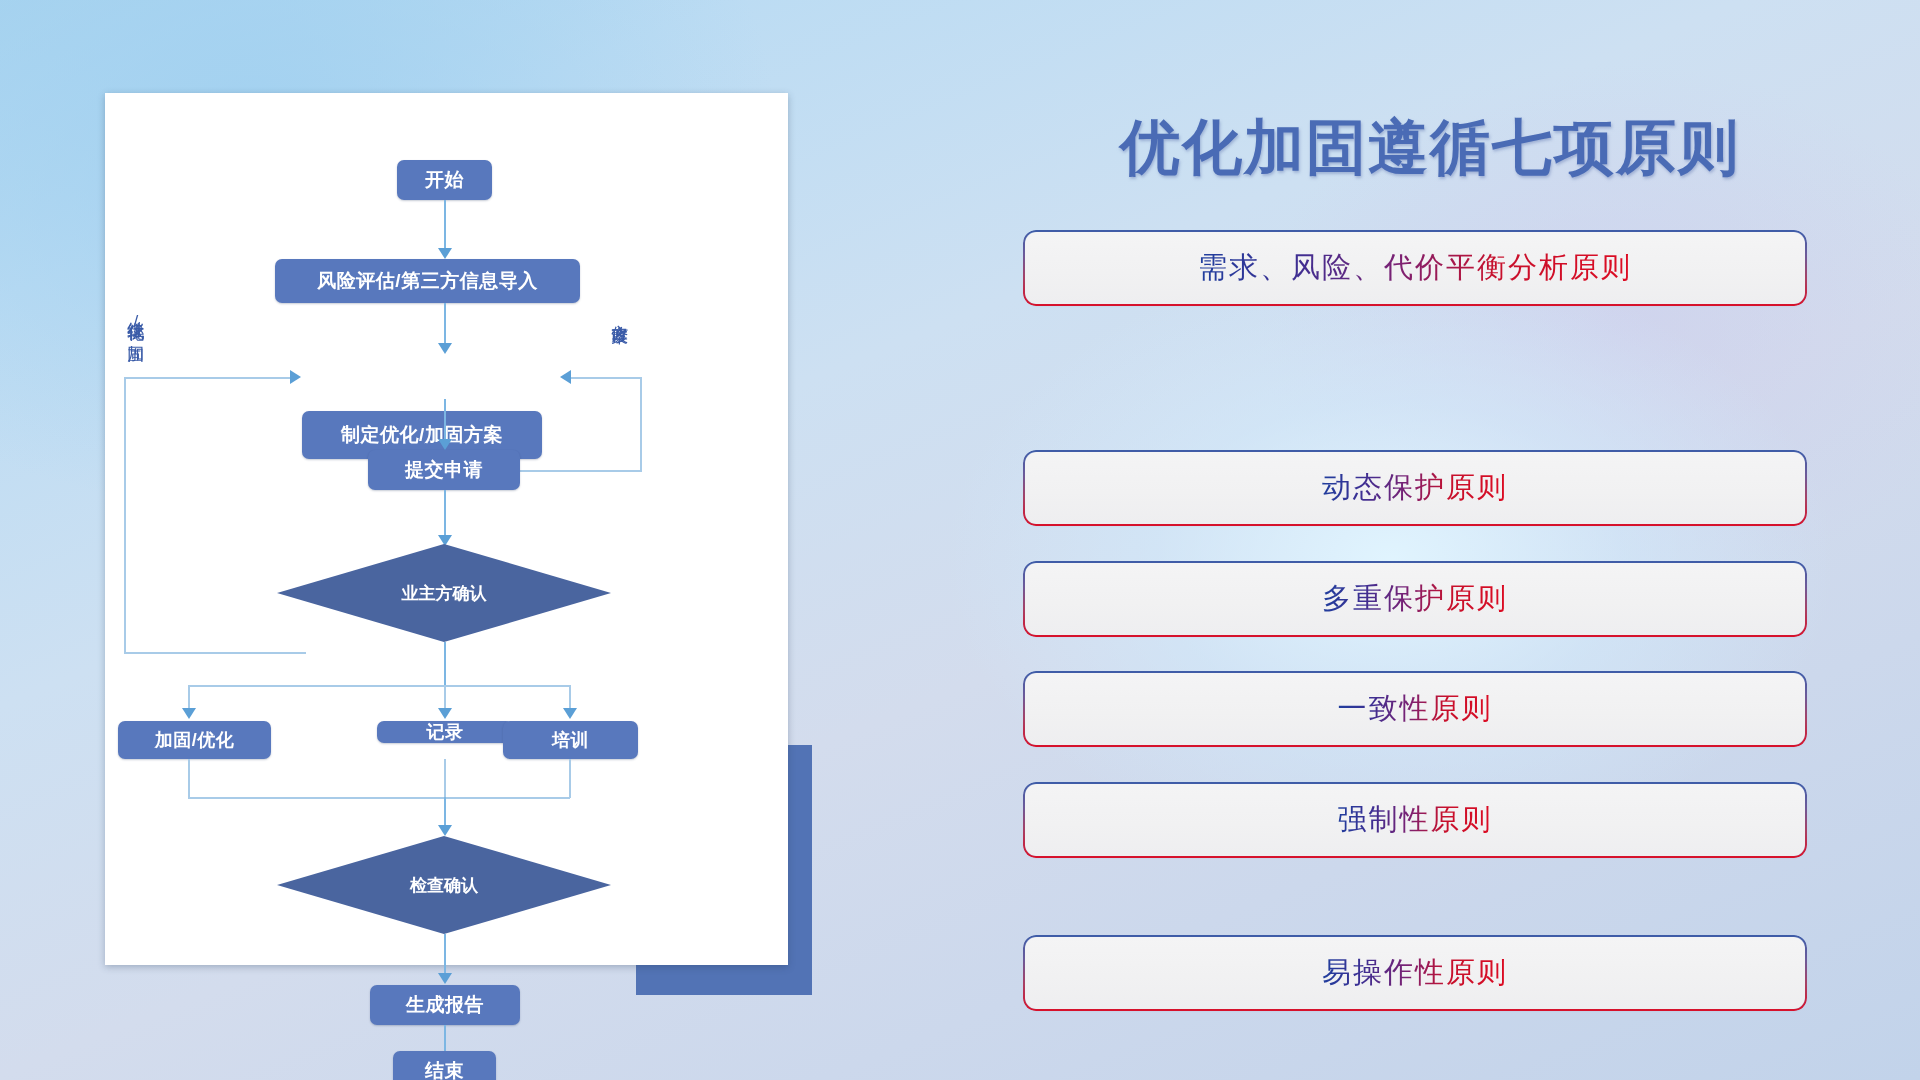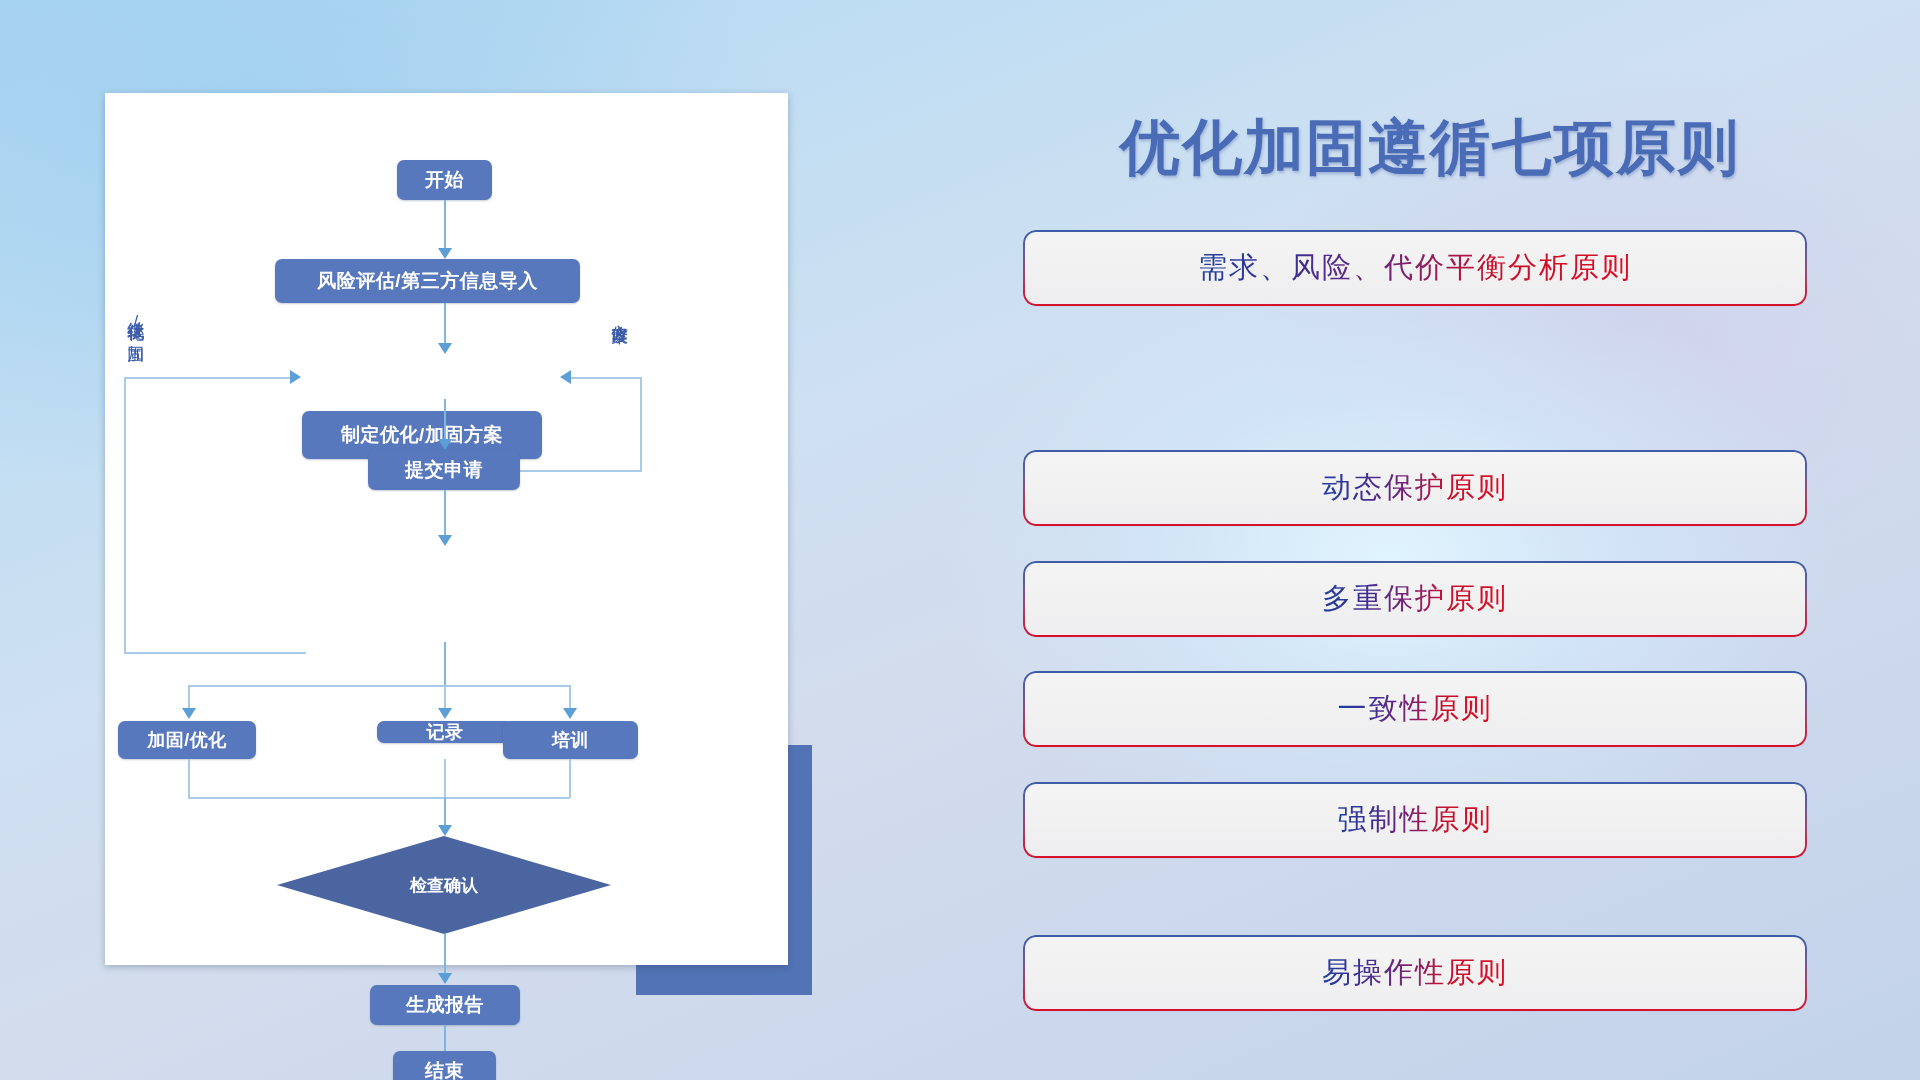--- a/index.html
+++ b/index.html
@@ -209,31 +209,34 @@
         <span>提交申请</span>
       </div>
 
       <div class="vline" style="left:339px; top:397px; height:50px;"></div>
       <div class="arrow-down" style="left:333px; top:442px;"></div>
 
       <div class="diamond" style="left:235px; top:318px; width:0; height:0;"></div>
       <div class="diamond" style="left:168px; top:318px; width:0px; height:0px;"></div>
       <div class="diamond" style="left:168px; top:349px; width:0; height:0;"></div>
       <div class="diamond" style="left:171px; top:319px; width:0; height:0;"></div>
+      <div class="diamond" style="left:172px; top:451px; width:334px; height:98px;">
+        <span>业主方确认</span>
+      </div>
 
       <div class="vline" style="left:339px; top:549px; height:44px;"></div>
       <div class="hline pale" style="left:83px; top:592px; width:382px;"></div>
       <div class="vline pale" style="left:83px; top:592px; height:28px;"></div>
       <div class="vline pale" style="left:339px; top:592px; height:28px;"></div>
       <div class="vline pale" style="left:464px; top:592px; height:28px;"></div>
       <div class="arrow-down" style="left:77px; top:615px;"></div>
       <div class="arrow-down" style="left:333px; top:615px;"></div>
       <div class="arrow-down" style="left:458px; top:615px;"></div>
 
-      <div class="node small" style="left:13px; top:628px; width:138px; height:38px;">
+      <div class="node small" style="left:13px; top:628px; width:153px; height:38px;">
         <span>加固/优化</span>
       </div>
       <div class="node small" style="left:272px; top:628px; width:136px; height:22px;">
         <span>记录</span>
       </div>
       <div class="node small" style="left:398px; top:628px; width:135px; height:38px;">
         <span>培训</span>
       </div>
 
       <div class="vline pale" style="left:83px; top:666px; height:39px;"></div>

